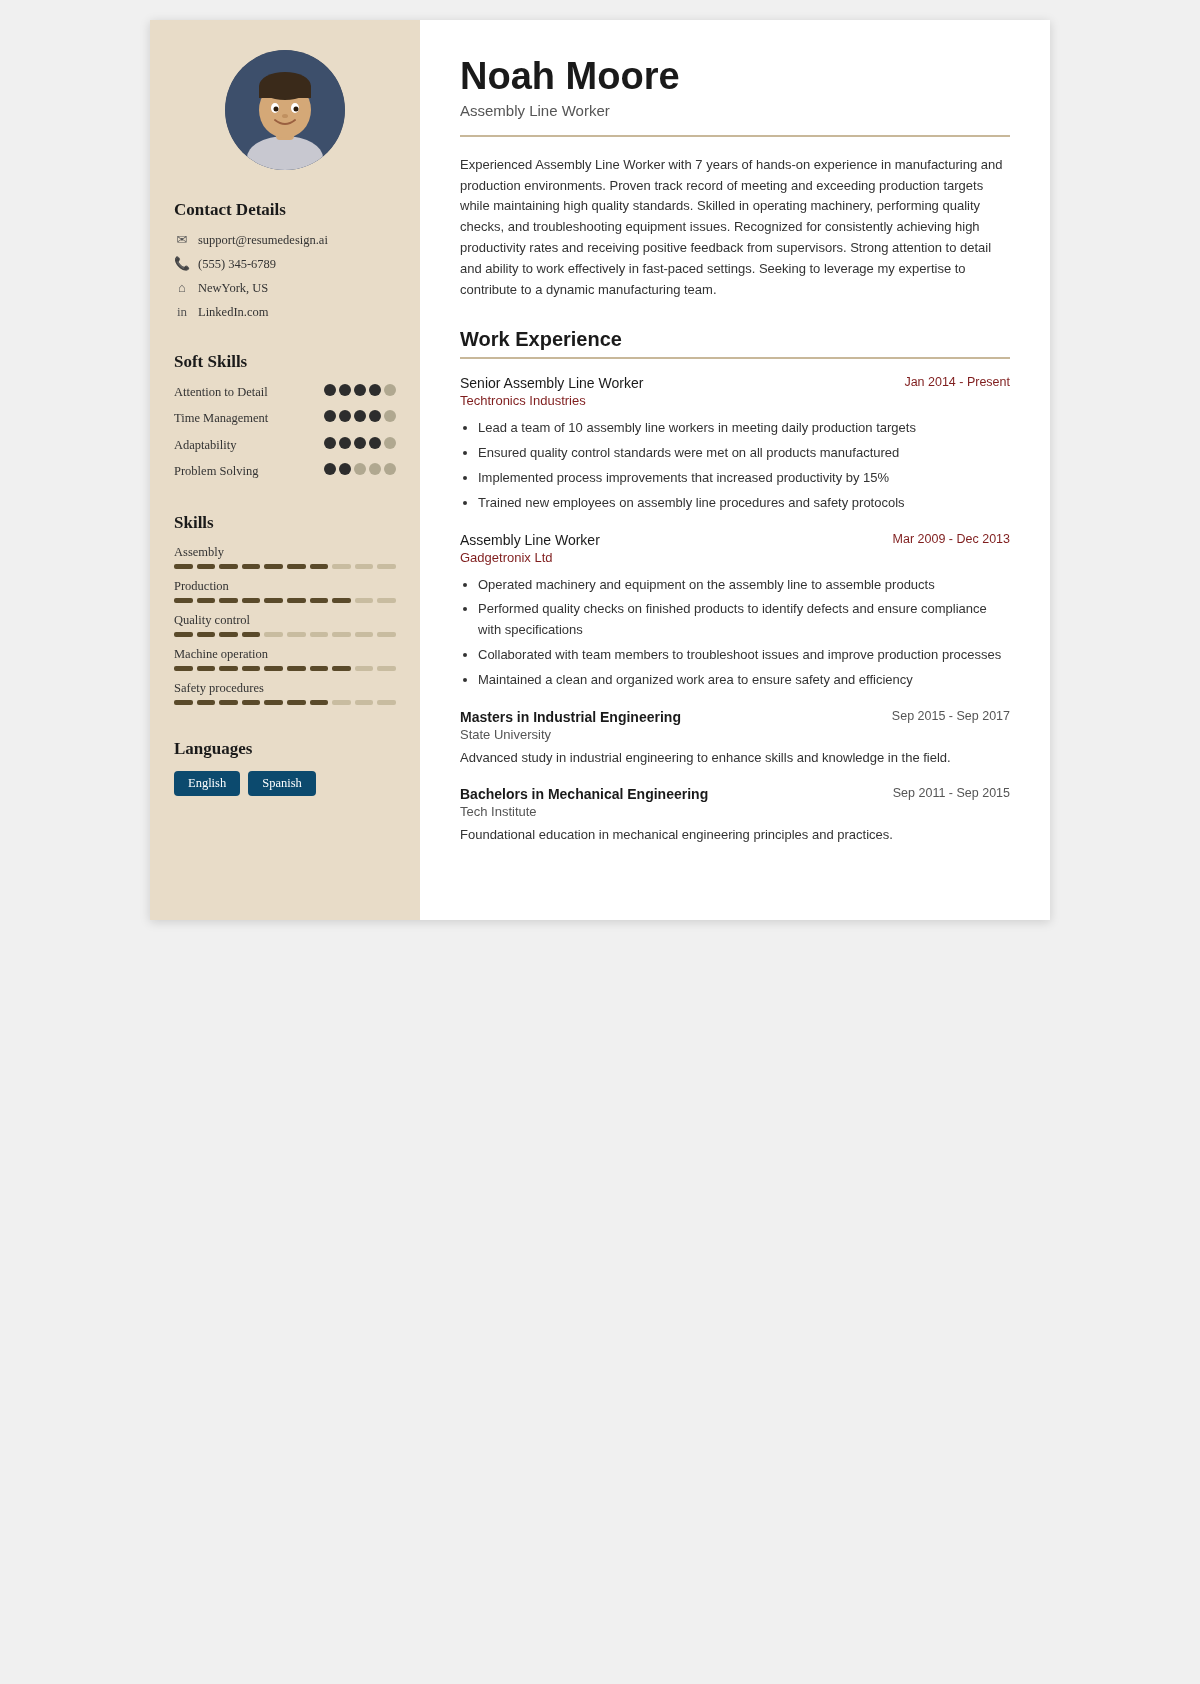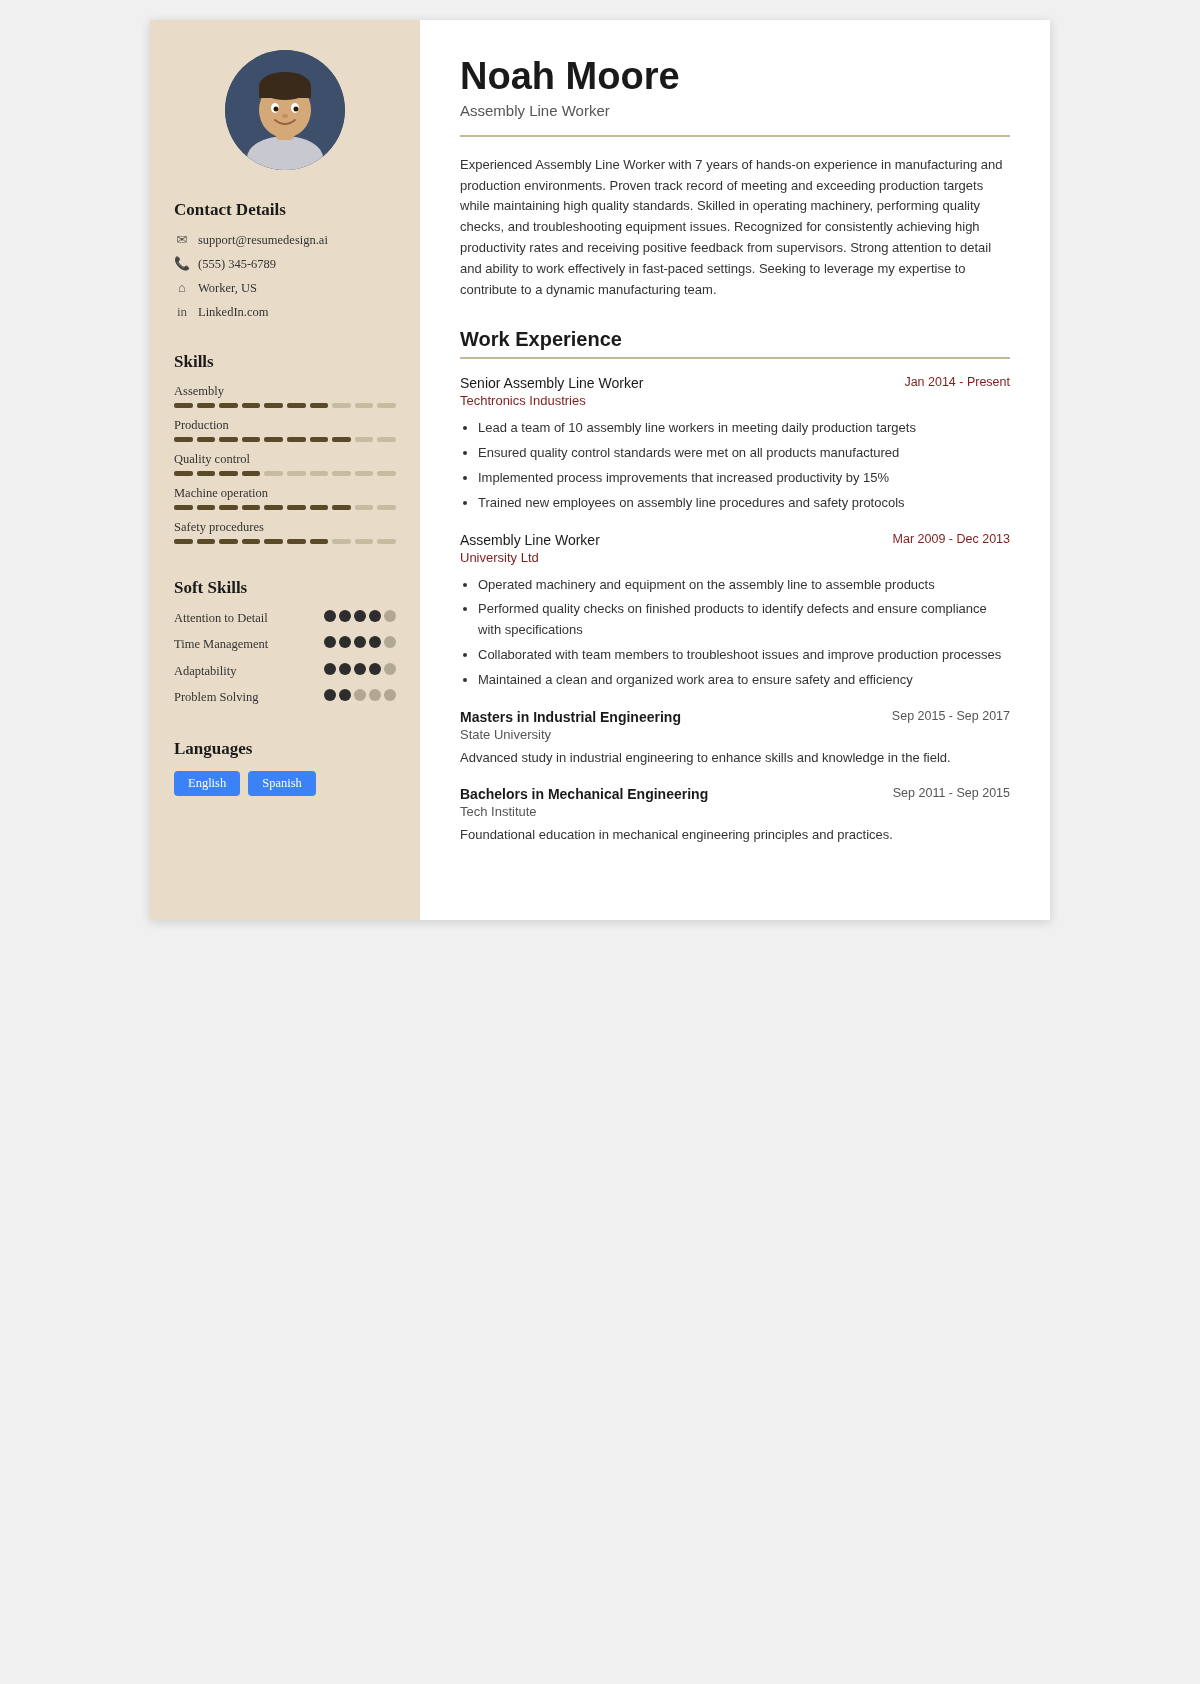--- a/index.html
+++ b/index.html
@@ -126,21 +126,21 @@
     }
     .dot.filled { background: #2d2d2d; }
     .dot.empty { background: #b0a890; }
     
     .lang-tags {
       display: flex;
       gap: 8px;
       flex-wrap: wrap;
     }
     .lang-tag {
-      background: #3b82f6;
+      background: #0c4a6e;
       color: white;
       font-size: 12.5px;
       padding: 5px 14px;
       border-radius: 4px;
       font-weight: 500;
     }
     
     .main {
       flex: 1;
       padding: 36px 40px 56px 40px;
@@ -276,26 +276,72 @@
       <div class="contact-item">
         <span class="contact-icon">✉</span>
         <span>support@resumedesign.ai</span>
       </div>
       <div class="contact-item">
         <span class="contact-icon">📞</span>
         <span>(555) 345-6789</span>
       </div>
       <div class="contact-item">
         <span class="contact-icon">⌂</span>
-        <span>Worker, US</span>
+        <span>NewYork, US</span>
       </div>
       <div class="contact-item">
         <span class="contact-icon">in</span>
         <span>LinkedIn.com</span>
       </div>
+    </div>
+
+    <div class="sidebar-section">
+      <div class="sidebar-section-title">Soft Skills</div>
+      <div id="soft-skills-container">
+          <div class="soft-skill-row">
+            <div class="soft-skill-name">Attention to Detail</div>
+            <div class="dots-container">
+              <div class="dot filled"></div>
+              <div class="dot filled"></div>
+              <div class="dot filled"></div>
+              <div class="dot filled"></div>
+              <div class="dot empty"></div>
+            </div>
+          </div>
+          <div class="soft-skill-row">
+            <div class="soft-skill-name">Time Management</div>
+            <div class="dots-container">
+              <div class="dot filled"></div>
+              <div class="dot filled"></div>
+              <div class="dot filled"></div>
+              <div class="dot filled"></div>
+              <div class="dot empty"></div>
+            </div>
+          </div>
+          <div class="soft-skill-row">
+            <div class="soft-skill-name">Adaptability</div>
+            <div class="dots-container">
+              <div class="dot filled"></div>
+              <div class="dot filled"></div>
+              <div class="dot filled"></div>
+              <div class="dot filled"></div>
+              <div class="dot empty"></div>
+            </div>
+          </div>
+          <div class="soft-skill-row">
+            <div class="soft-skill-name">Problem Solving</div>
+            <div class="dots-container">
+              <div class="dot filled"></div>
+              <div class="dot filled"></div>
+              <div class="dot empty"></div>
+              <div class="dot empty"></div>
+              <div class="dot empty"></div>
+            </div>
+          </div>
+        </div>
     </div>
 
     <div class="sidebar-section">
       <div class="sidebar-section-title">Skills</div>
       <div id="skills-container">
           <div class="skill-item">
             <div class="skill-name">Assembly</div>
             <div class="skill-bar-container">
               <div class="skill-bar-segment filled"></div>
               <div class="skill-bar-segment filled"></div>
@@ -360,66 +406,20 @@
               <div class="skill-bar-segment filled"></div>
               <div class="skill-bar-segment filled"></div>
               <div class="skill-bar-segment filled"></div>
               <div class="skill-bar-segment filled"></div>
               <div class="skill-bar-segment filled"></div>
               <div class="skill-bar-segment filled"></div>
               <div class="skill-bar-segment filled"></div>
               <div class="skill-bar-segment empty"></div>
               <div class="skill-bar-segment empty"></div>
               <div class="skill-bar-segment empty"></div>
-            </div>
-          </div>
-        </div>
-    </div>
-
-    <div class="sidebar-section">
-      <div class="sidebar-section-title">Soft Skills</div>
-      <div id="soft-skills-container">
-          <div class="soft-skill-row">
-            <div class="soft-skill-name">Attention to Detail</div>
-            <div class="dots-container">
-              <div class="dot filled"></div>
-              <div class="dot filled"></div>
-              <div class="dot filled"></div>
-              <div class="dot filled"></div>
-              <div class="dot empty"></div>
-            </div>
-          </div>
-          <div class="soft-skill-row">
-            <div class="soft-skill-name">Time Management</div>
-            <div class="dots-container">
-              <div class="dot filled"></div>
-              <div class="dot filled"></div>
-              <div class="dot filled"></div>
-              <div class="dot filled"></div>
-              <div class="dot empty"></div>
-            </div>
-          </div>
-          <div class="soft-skill-row">
-            <div class="soft-skill-name">Adaptability</div>
-            <div class="dots-container">
-              <div class="dot filled"></div>
-              <div class="dot filled"></div>
-              <div class="dot filled"></div>
-              <div class="dot filled"></div>
-              <div class="dot empty"></div>
-            </div>
-          </div>
-          <div class="soft-skill-row">
-            <div class="soft-skill-name">Problem Solving</div>
-            <div class="dots-container">
-              <div class="dot filled"></div>
-              <div class="dot filled"></div>
-              <div class="dot empty"></div>
-              <div class="dot empty"></div>
-              <div class="dot empty"></div>
             </div>
           </div>
         </div>
     </div>
 
     <div class="sidebar-section">
       <div class="sidebar-section-title">Languages</div>
       <div class="lang-tags" id="lang-tags-container">
           <div class="lang-tag">English</div>
           <div class="lang-tag">Spanish</div>
@@ -446,21 +446,21 @@
             <li>Ensured quality control standards were met on all products manufactured</li>
             <li>Implemented process improvements that increased productivity by 15%</li>
             <li>Trained new employees on assembly line procedures and safety protocols</li>
           </ul>
         </div>
         <div>
           <div class="job-header">
             <div class="job-title">Assembly Line Worker</div>
             <div class="job-date">Mar 2009 - Dec 2013</div>
           </div>
-          <div class="job-company">University Ltd</div>
+          <div class="job-company">Gadgetronix Ltd</div>
           <ul class="job-bullets">
             <li>Operated machinery and equipment on the assembly line to assemble products</li>
             <li>Performed quality checks on finished products to identify defects and ensure compliance with specifications</li>
             <li>Collaborated with team members to troubleshoot issues and improve production processes</li>
             <li>Maintained a clean and organized work area to ensure safety and efficiency</li>
           </ul>
         </div>
       </div>
 
     <div id="edu-container">

